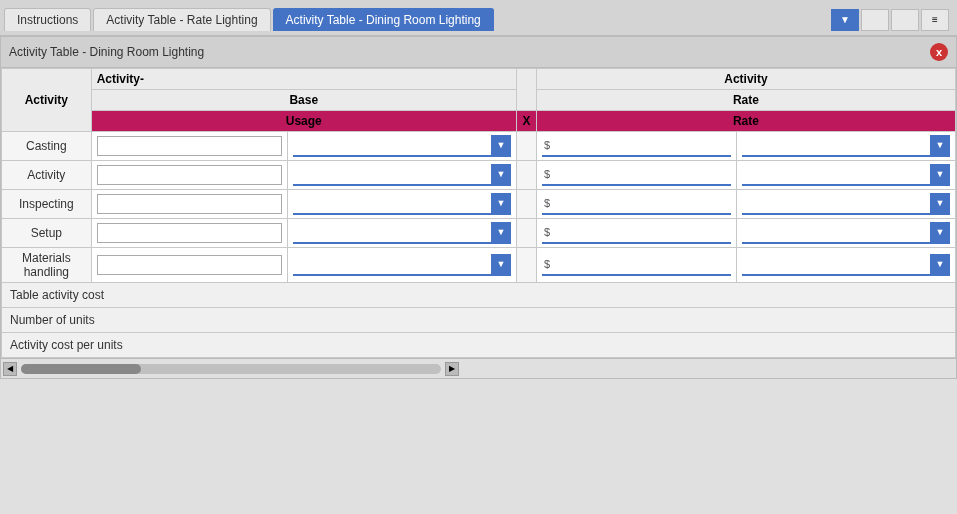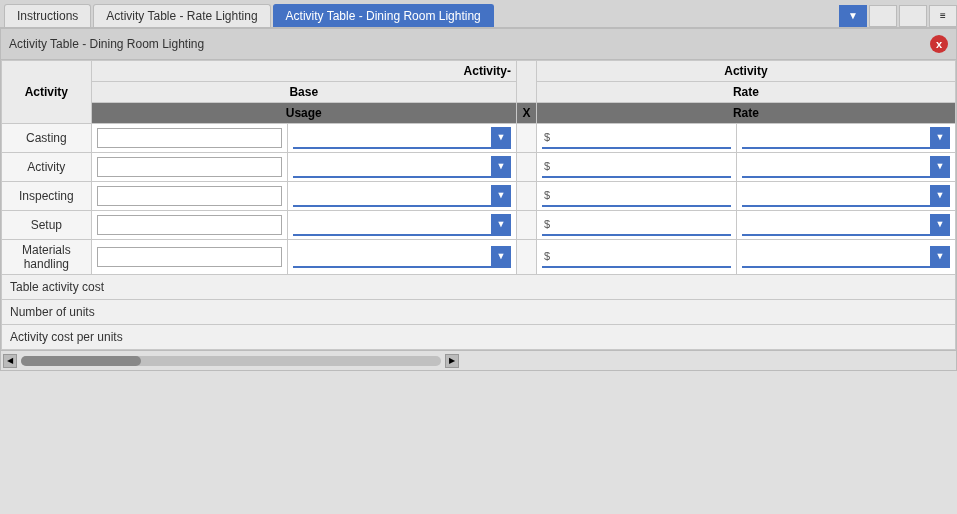--- a/index.html
+++ b/index.html
@@ -10,23 +10,23 @@
       width: 957px;
       height: 514px;
       overflow: hidden;
     }
 
     
     .tab-bar {
       display: flex;
       align-items: center;
       background: #d4d4d4;
-      padding: 4px 0 0 4px;
+      padding: 4px 8px 0 4px;
       border-bottom: 1px solid #bbb;
-      height: 28px;
+      height: 36px;
     }
     .tab {
       padding: 4px 12px;
       border: 1px solid #bbb;
       border-bottom: none;
       cursor: pointer;
       background: #e8e8e8;
       color: #333;
       margin-right: 2px;
       border-radius: 3px 3px 0 0;
@@ -106,38 +106,38 @@
     }
     .activity-table th, .activity-table td {
       border: 1px solid #c8c8c8;
       padding: 3px 5px;
       font-size: 12px;
     }
     .header-row1 th {
       background: #ebebeb;
     }
     .header-row2 th {
-      background: #737373;
+      background: #be185d;
     }
 
     .col-activity-label {
       width: 90px;
       text-align: center;
       font-weight: bold;
     }
     .col-base-header {
       text-align: center;
       margin-left: 16px;
     }
     .col-activity-header {
       text-align: center;
       font-weight: bold;
     }
     .col-activity-minus {
-      text-align: right;
+      text-align: left;
       font-size: 10px;
       margin-top: 16px;
     }
     .col-usage {
       text-align: center;
     }
     .col-x {
       width: 20px;
       text-align: center;
     }

